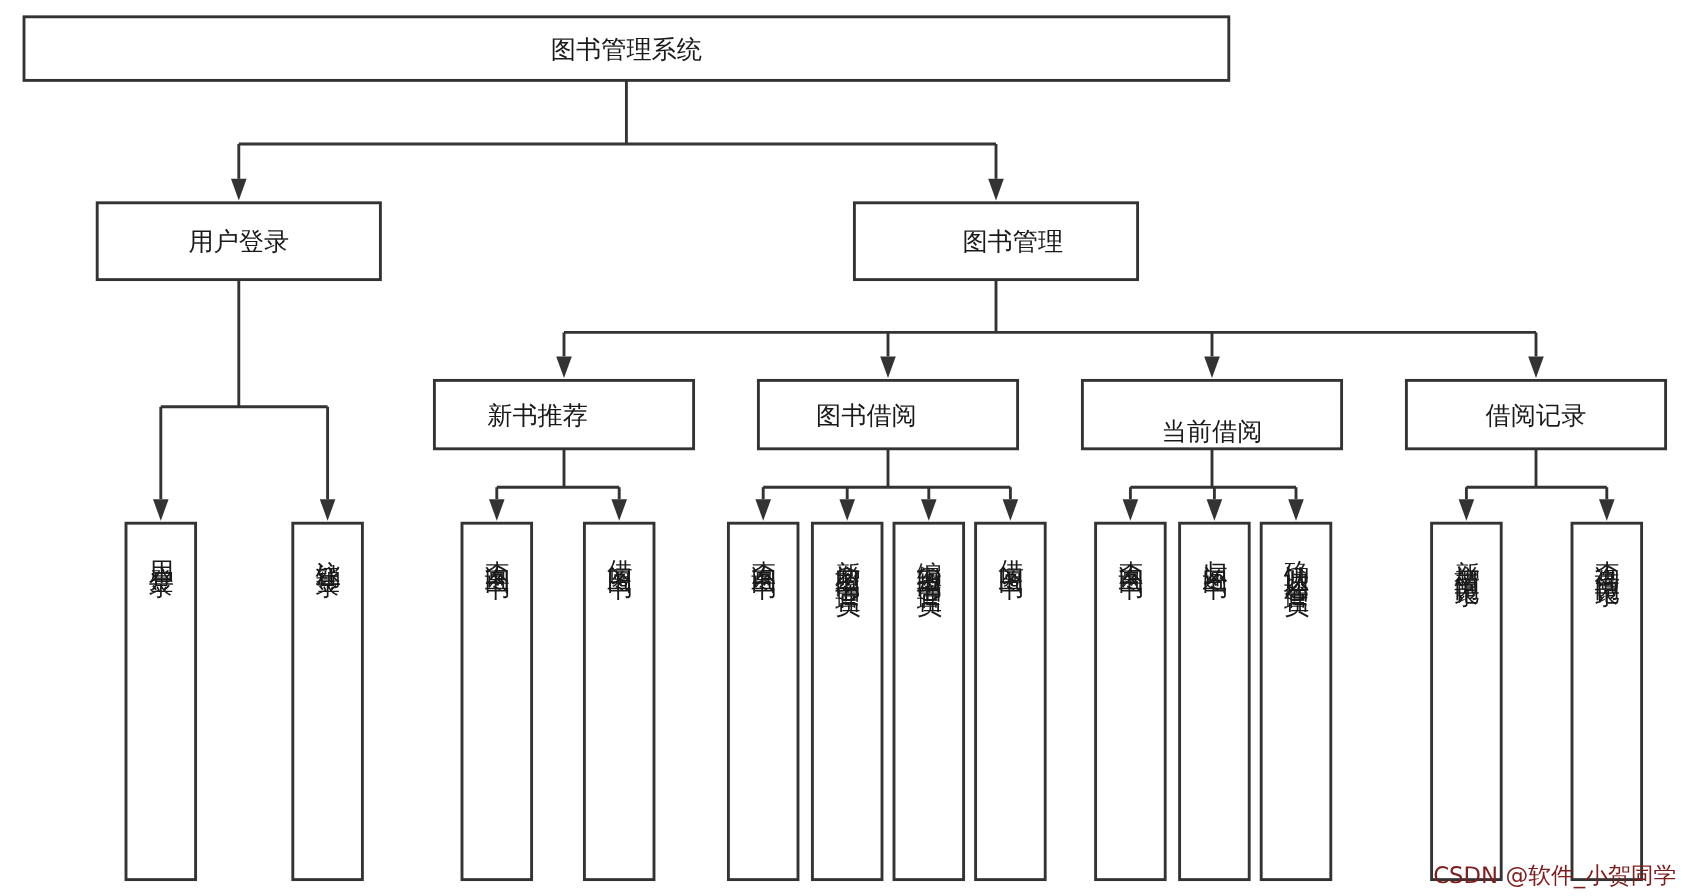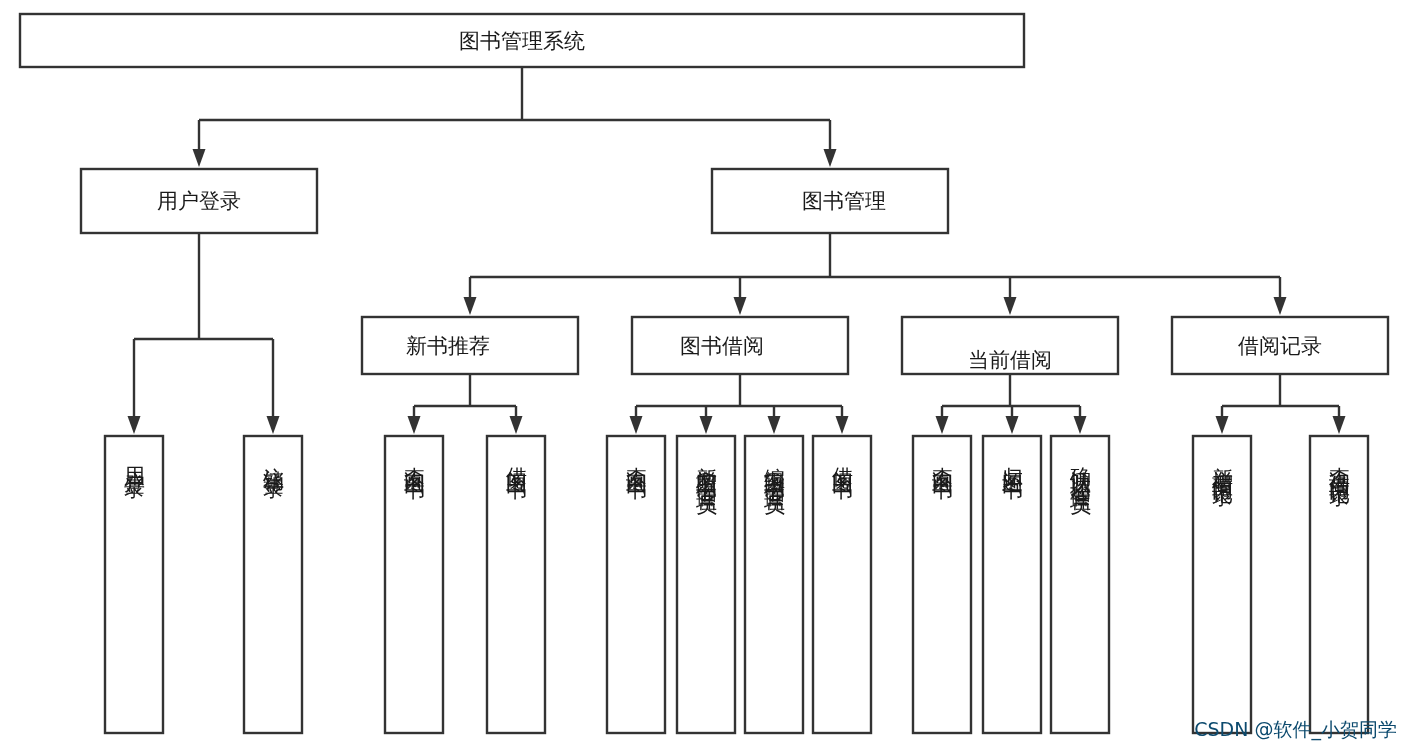--- a/index.html
+++ b/index.html
@@ -57,21 +57,21 @@
     font-size: 21px;
     color: #1a1a1a;
     white-space: nowrap;
   }
   .watermark {
     position: absolute;
     right: 8px;
     bottom: 4px;
     font-family: "DejaVu Sans", "Liberation Sans", sans-serif;
     font-size: 19px;
-    color: #0c4a6e;
+    color: #7f1d1d;
     white-space: nowrap;
     pointer-events: none;
   }
 </style>
 </head>
 <body>
 
 <div id="diagram-root">
 
   <svg class="flowchart" viewBox="0 0 1405 747">

